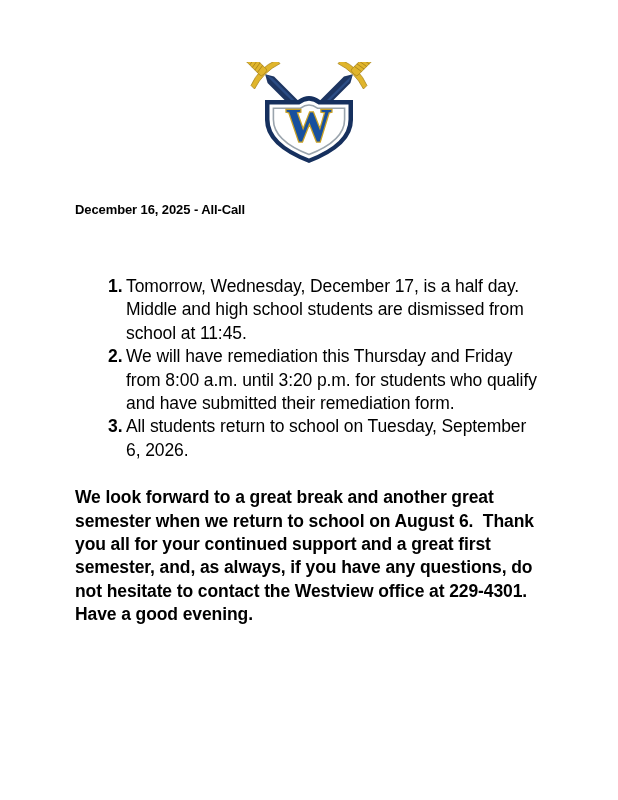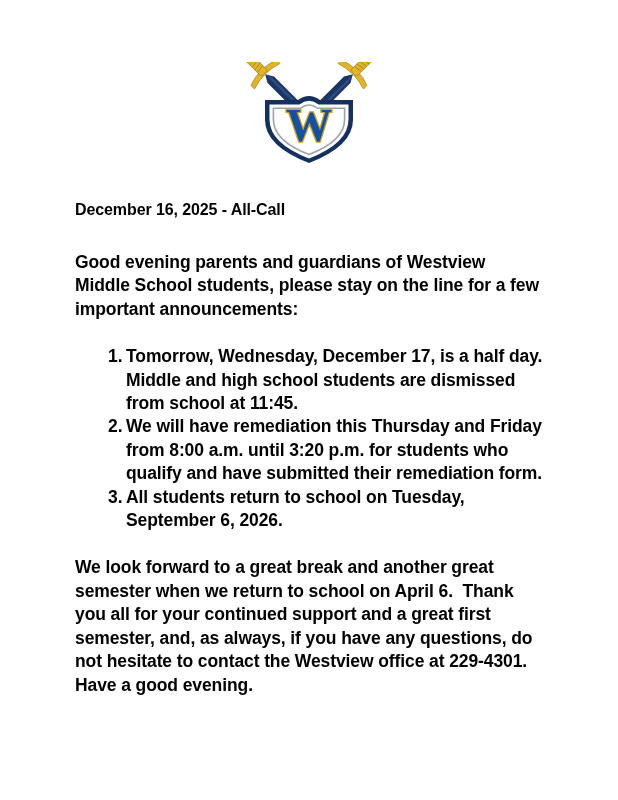--- a/index.html
+++ b/index.html
@@ -40,21 +40,21 @@
   }
 
   
   .doc {
     padding: 0 75px 0 75px;
     box-sizing: border-box;
     margin-top: 24px;
   }
 
   .headline {
-    font-size: 16px;
+    font-size: 13px;
     font-weight: bold;
     line-height: 23px;
     letter-spacing: -0.1px;
     margin: 0;
   }
 
   .para {
     font-size: 17.5px;
     font-weight: bold;
     line-height: 23.4px;
@@ -69,21 +69,21 @@
   ol.announcements {
     margin: 0;
     padding: 0 0 0 33px;
     list-style: none;
     counter-reset: ann;
   }
   ol.announcements > li {
     position: relative;
     counter-increment: ann;
     font-size: 17.5px;
-    font-weight: bold;
+    font-weight: normal;
     line-height: 23.4px;
     letter-spacing: -0.1px;
     padding-left: 18px;
     white-space: pre-wrap;
   }
   ol.announcements > li::before {
     content: counter(ann) ".";
     position: absolute;
     left: 0;
     top: 0;
@@ -170,29 +170,28 @@
       </g>
     </svg>
   </div>
 
   <div class="doc">
 
     <p class="headline">December 16, 2025 - All-Call</p>
 
     <div class="gap-lg"></div>
 
-    <p class="para">Good evening parents and guardians of Westview Middle School students, please stay on the line for a few important announcements:</p>
 
     <div class="gap-md"></div>
 
     <ol class="announcements">
       <li>Tomorrow, Wednesday, December 17, is a half day.  Middle and high school students are dismissed from school at 11:45.</li>
       <li>We will have remediation this Thursday and Friday from 8:00 a.m. until 3:20 p.m. for students who qualify and have submitted their remediation form.</li>
       <li>All students return to school on Tuesday, September 6, 2026.</li>
     </ol>
 
     <div class="gap-md"></div>
 
-    <p class="para">We look forward to a great break and another great semester when we return to school on April 6.  Thank you all for your continued support and a great first semester, and, as always, if you have any questions, do not hesitate to contact the Westview office at 229-4301.  Have a good evening.</p>
+    <p class="para">We look forward to a great break and another great semester when we return to school on August 6.  Thank you all for your continued support and a great first semester, and, as always, if you have any questions, do not hesitate to contact the Westview office at 229-4301.  Have a good evening.</p>
 
   </div>
 
 </div>
 
 </body></html>

